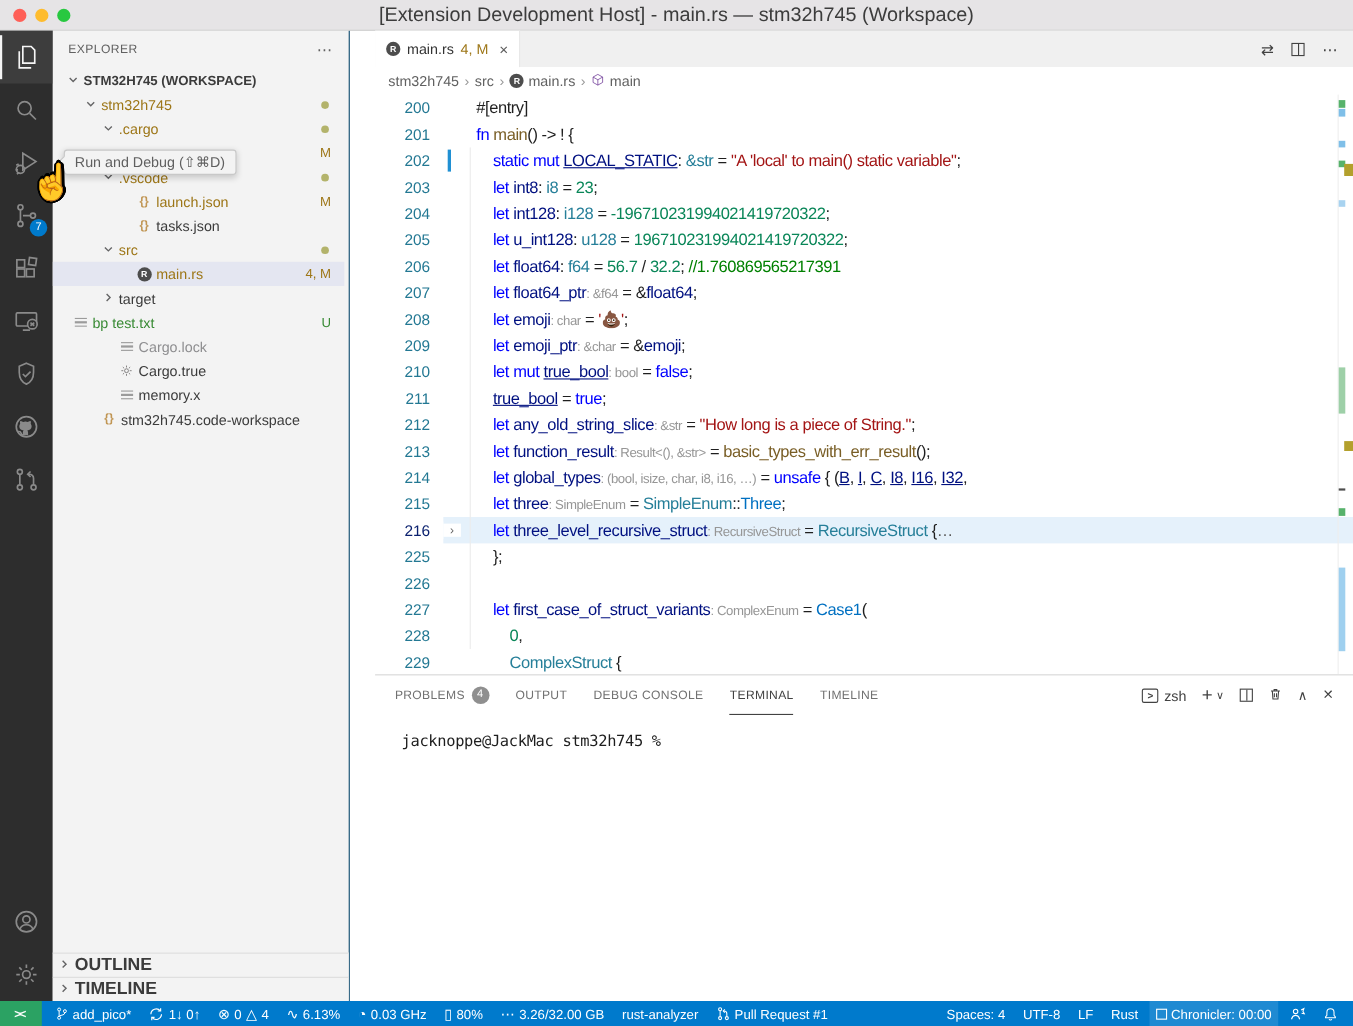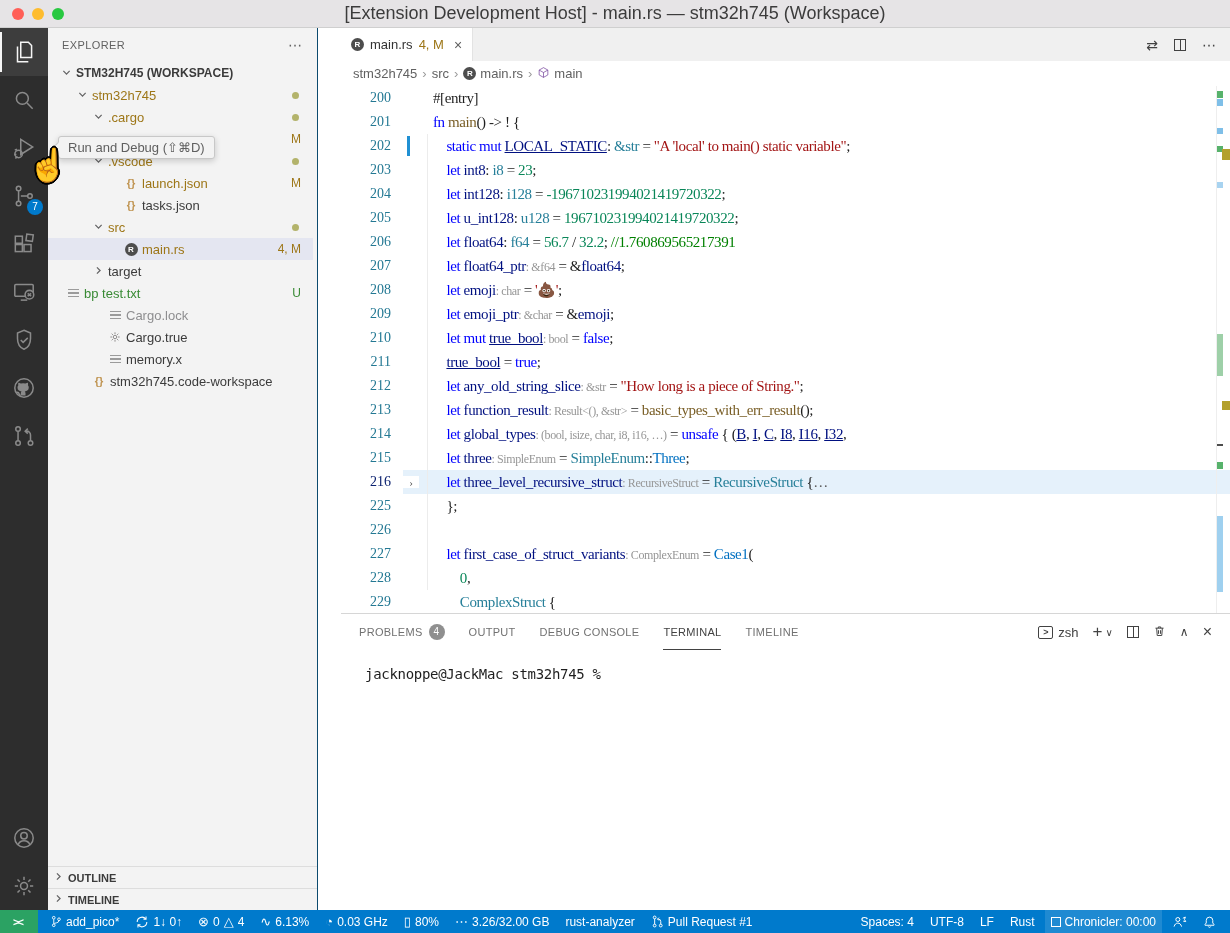--- a/index.html
+++ b/index.html
@@ -36,41 +36,41 @@
   .trow .badge { margin-left:auto; margin-right:12px; font-size:12px; }
   .c-mod { color:#9d7617 !important; }
   .c-unt { color:#388a34 !important; }
   .c-ign { color:#8e8e90 !important; }
   .dot { width:7px; height:7px; border-radius:50%; background:#b3b36b; margin-left:auto; margin-right:14px; }
   .braces { color:#c09553; font-size:11px; font-weight:bold; }
   .rusti { width:13px; height:13px; border-radius:50%; background:#4d4d4d; color:#fff; font-size:8px; line-height:13px; text-align:center; font-weight:bold; }
   .tlines { display:inline-block; width:11px; }
   .tlines i { display:block; height:1.5px; background:#9b9b9b; margin:2px 0; }
   .geari svg { stroke:#716f6f; fill:none; stroke-width:1.3; }
-  .sb-section { position:absolute; left:0; right:0; height:22px; border-top:1px solid #ddd; display:flex; align-items:center; font-size:11px; font-weight:bold; color:#3b3b3b; background:#f3f3f3; }
+  .sb-section { position:absolute; left:0; right:0; height:22px; border-top:1px solid #ddd; display:flex; align-items:center; font-size:16px; font-weight:bold; color:#3b3b3b; background:#f3f3f3; }
   .sb-section .chev { width:20px; text-align:center; }
 
   
   #tooltip { position:absolute; left:58px; top:136px; height:23px; background:#f3f3f3; border:1px solid #c8c8c8; border-radius:3px; display:flex; align-items:center; padding:0 9px; font-size:13px; color:#5f5f5f; box-shadow:0 2px 6px rgba(0,0,0,.18); z-index:40; }
   #tooltip::before { content:""; position:absolute; left:-6px; top:7px; width:9px; height:9px; background:#f3f3f3; border-left:1px solid #c8c8c8; border-bottom:1px solid #c8c8c8; transform:rotate(45deg); }
   #hand-cursor { position:absolute; left:28px; top:146px; z-index:50; font-size:32px; color:#fff; text-shadow:-2px 0 0 #000, 2px 0 0 #000, 0 -2px 0 #000, 0 2px 0 #000, -1px -1px 0 #000, 1px 1px 0 #000, 1px -1px 0 #000, -1px 1px 0 #000; }
 
   
   #editor { position:absolute; left:341px; top:28px; width:889px; height:585px; background:#fff; }
   #tabbar { height:33px; background:#f0f0f0; display:flex; align-items:stretch; }
   .tab { background:#fff; display:flex; align-items:center; gap:6px; padding:0 10px; font-size:13px; color:#333; border-right:1px solid #e3e3e3; }
   .tab .close { color:#5f5f5f; font-size:14px; margin-left:4px; }
   #tab-actions { margin-left:auto; display:flex; align-items:center; gap:16px; padding-right:14px; color:#424242; font-size:14px; }
   .split-box { width:12px; height:12px; border:1.2px solid #424242; position:relative; }
   .split-box::after { content:""; position:absolute; left:50%; top:0; bottom:0; border-left:1.2px solid #424242; }
   #breadcrumbs { height:25px; display:flex; align-items:center; gap:5px; padding:0 12px; font-size:13px; color:#616161; background:#fff; }
   .bc-sep { color:#9a9a9a; }
   .cube svg { stroke:#652d90; fill:none; stroke-width:1.2; }
 
-  #code { position:absolute; left:0; top:58px; right:0; bottom:0; overflow:hidden; font-family:Liberation Serif, serif; font-size:15px; }
+  #code { position:absolute; left:0; top:58px; right:0; bottom:0; overflow:hidden; font-family:Liberation Sans, sans-serif; font-size:15px; }
   .cline { height:24px; display:flex; align-items:center; white-space:pre; position:relative; }
   .cline .gut { width:62px; flex:none; text-align:right; padding-right:12px; font-size:14px; color:#237893; background:#fff; z-index:2; }
   .cline.active .gut { color:#0b216f; }
   .cline .fold { width:16px; flex:none; text-align:center; color:#616161; font-size:11px; background:#fff; z-index:2; }
   .cline .ctext { flex:1; overflow:hidden; padding-left:14px; letter-spacing:-0.4px; }
   .cline.active .hl { position:absolute; left:62px; right:0; top:0; bottom:0; background:#e5f1fb; z-index:0; }
   .cline .ctext, .cline .fold { position:relative; }
   .modbar { position:absolute; left:66px; top:2px; bottom:2px; width:3px; background:#2090d3; z-index:3; }
   .guide { position:absolute; width:1px; background:#ececec; z-index:1; }
   .tk-k{color:#0000ff}.tk-v{color:#001080}.tk-t{color:#267f99}.tk-n{color:#098658}

